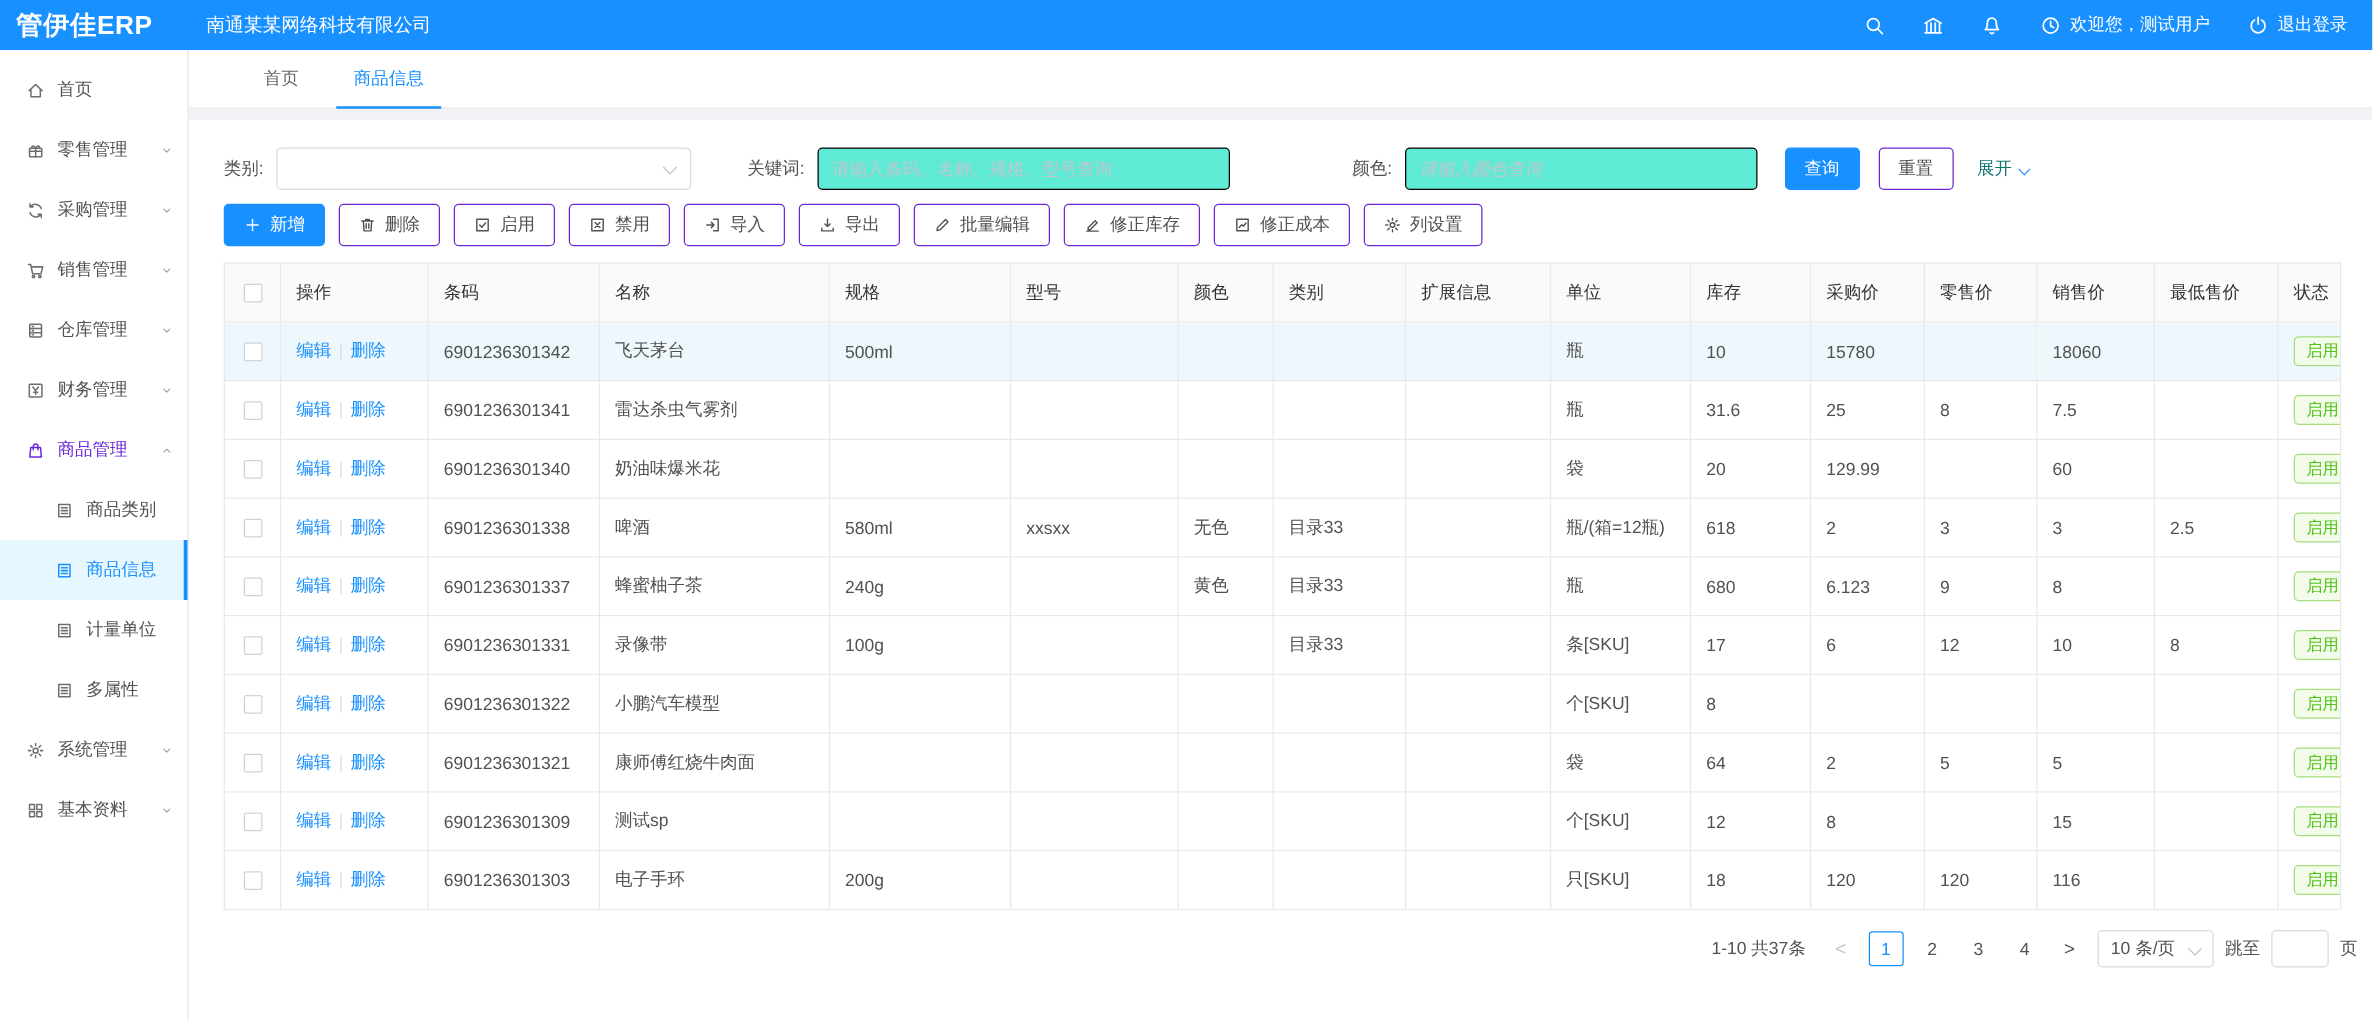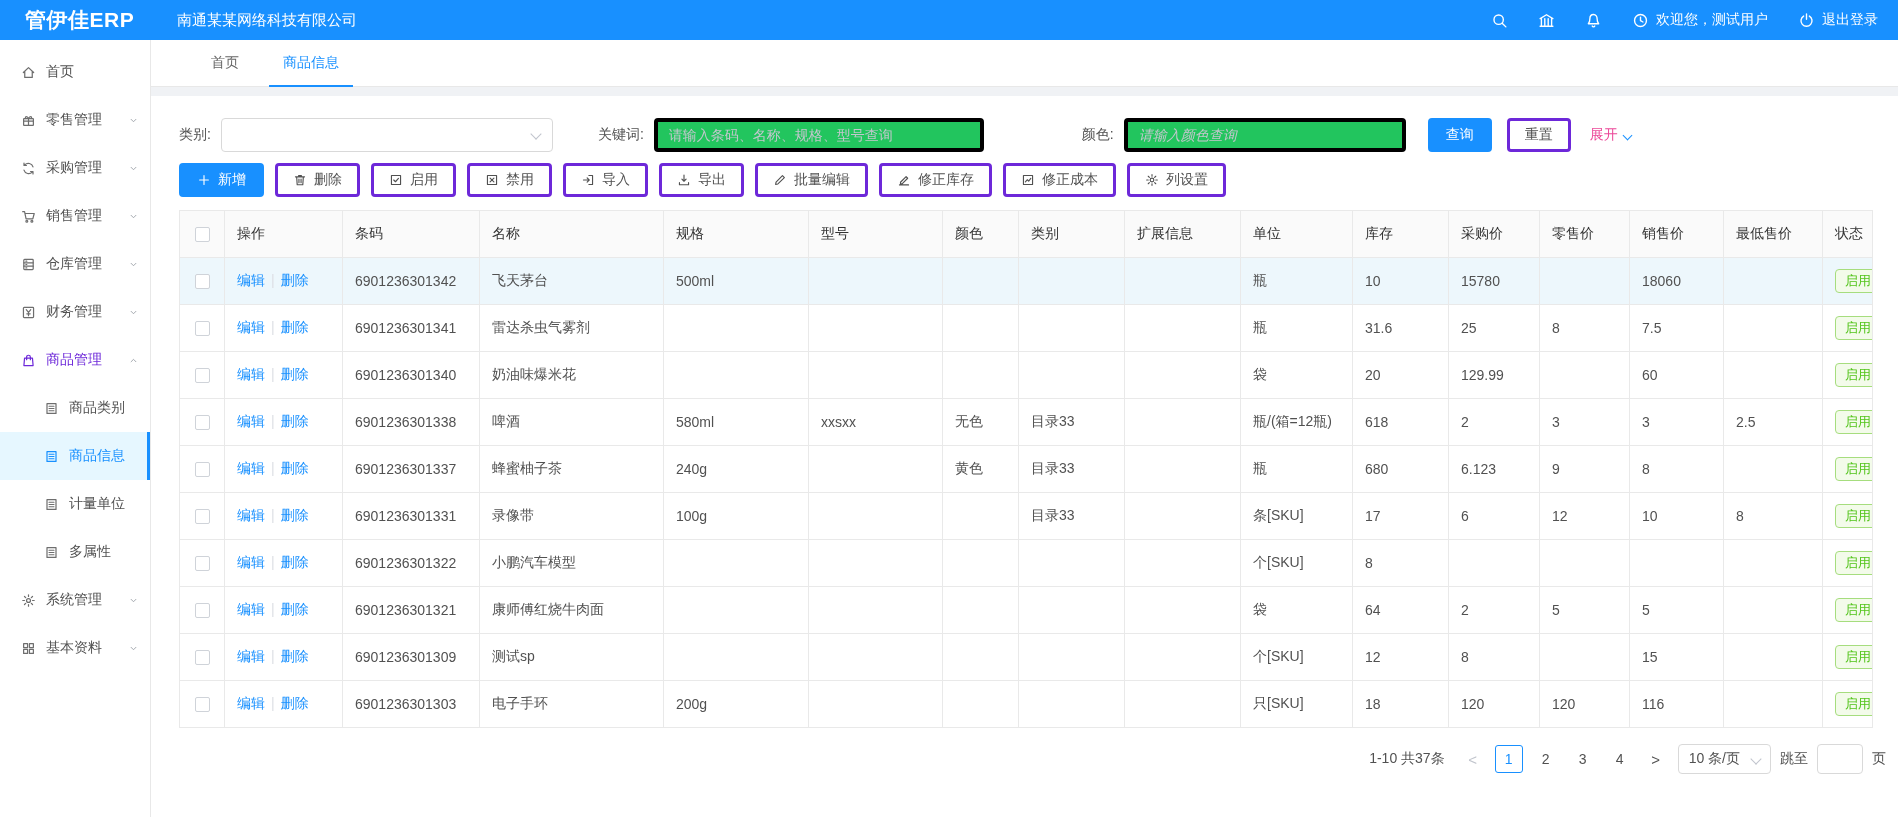--- a/index.html
+++ b/index.html
@@ -5,21 +5,21 @@
   * { box-sizing:border-box; margin:0; padding:0; }
   html,body { width:1898px; height:817px; }
   body { font-family:"Liberation Sans","DejaVu Sans",sans-serif; font-size:14px; color:#515151; background:#fff; overflow:hidden; position:relative; }
 
   .ic { width:15px; height:15px; fill:none; stroke:currentColor; stroke-width:1.3; stroke-linecap:round; stroke-linejoin:round; flex:none; display:inline-block; vertical-align:middle; }
   .ic-lg { width:17px; height:17px; }
   .ic-sm { width:11px; height:11px; }
   .ic-btn { width:14px; height:14px; }
 
   
-  .header { position:absolute; top:0; left:0; right:0; height:40px; background:#1890ff; display:flex; align-items:center; color:#fff; z-index:20;padding-left:12px; }
+  .header { position:absolute; top:0; left:0; right:0; height:40px; background:#1890ff; display:flex; align-items:center; color:#fff; z-index:20; }
   .logo { width:151px; padding-left:13px; font-size:21px; font-weight:bold; letter-spacing:.5px; white-space:nowrap; }
   .company { font-size:15px; margin-left:14px; }
   .header-right { margin-left:auto; display:flex; align-items:center; gap:30px; padding-right:20px; }
   .hitem { display:flex; align-items:center; gap:7px; cursor:pointer; white-space:nowrap; }
 
   
   .sidebar { position:absolute; top:40px; left:0; bottom:0; width:151px; background:#fff; border-right:1px solid #e8e8e8; padding-top:8px; z-index:10; }
   .mi { height:48px; display:flex; align-items:center; gap:10px; padding-left:21px; padding-right:26px; color:#515151; cursor:pointer; position:relative; white-space:nowrap; }
   .mi .mic { color:#6e6e6e; display:flex; }
   .mi .chev { position:absolute; right:11px; color:#9aa0a6; display:flex; }
@@ -37,26 +37,26 @@
   .gapstrip { height:9px; background:#f0f2f5; }
   .card { background:#fff; padding:14px 4px 0 16px; margin:0 8px 0 12px; }
 
   
   .filters { display:flex; align-items:center; height:50px; }
   .flabel { margin-right:10px; white-space:nowrap; }
   .selectbox { width:332px; height:34px; border:1px solid #d9d9d9; border-radius:4px; background:#fff; position:relative; cursor:pointer; }
   .selectbox .chev-css { position:absolute; right:12px; top:11px; }
   .chev-css { display:inline-block; width:8px; height:8px; border-right:1.4px solid #c0c4cc; border-bottom:1.4px solid #c0c4cc; transform:rotate(45deg); }
   .chev-css.blue { border-color:#1890ff; width:7px; height:7px; }
-  input.txt { height:34px; border:4px solid #000000; border-radius:4px; padding:0 11px; font-size:14px; color:#515151; font-family:inherit; outline:none; background:#22c55e; }
+  input.txt { height:34px; border:1px solid #000000; border-radius:4px; padding:0 11px; font-size:14px; color:#515151; font-family:inherit; outline:none; background:#5eead4; }
   input::placeholder { color:#c3c7cd; }
   .kw { width:330px; } .clr { width:282px;font-style:italic; }
-  .btn { height:34px; padding:0 15px; border:3px solid #6d28d9; border-radius:4px; background:#fff; color:#515151; font-size:14px; display:inline-flex; align-items:center; gap:7px; cursor:pointer; font-family:inherit; white-space:nowrap; }
+  .btn { height:34px; padding:0 15px; border:1px solid #6d28d9; border-radius:4px; background:#fff; color:#515151; font-size:14px; display:inline-flex; align-items:center; gap:7px; cursor:pointer; font-family:inherit; white-space:nowrap; }
   .btn.primary { background:#1890ff; border-color:#1890ff; color:#fff; }
-  .expand { color:#ec4899; display:inline-flex; align-items:center; gap:6px; cursor:pointer; margin-left:19px; white-space:nowrap; }
+  .expand { color:#0f766e; display:inline-flex; align-items:center; gap:6px; cursor:pointer; margin-left:19px; white-space:nowrap; }
 
   
   .toolbar { display:flex; gap:11px; margin-top:3px; }
 
   
   table.grid { border-collapse:collapse; table-layout:fixed; width:1693px; margin-top:13px; }
   .grid th, .grid td { border:1px solid #e9e9e9; height:46px; padding:0 12px; text-align:left; font-weight:normal; font-size:14px; color:#515151; white-space:nowrap; overflow:hidden; }
   .grid th { background:#fafafa; color:#333; }
   .grid tr { height:47px; }
   .grid .c { text-align:center; padding:0; }

